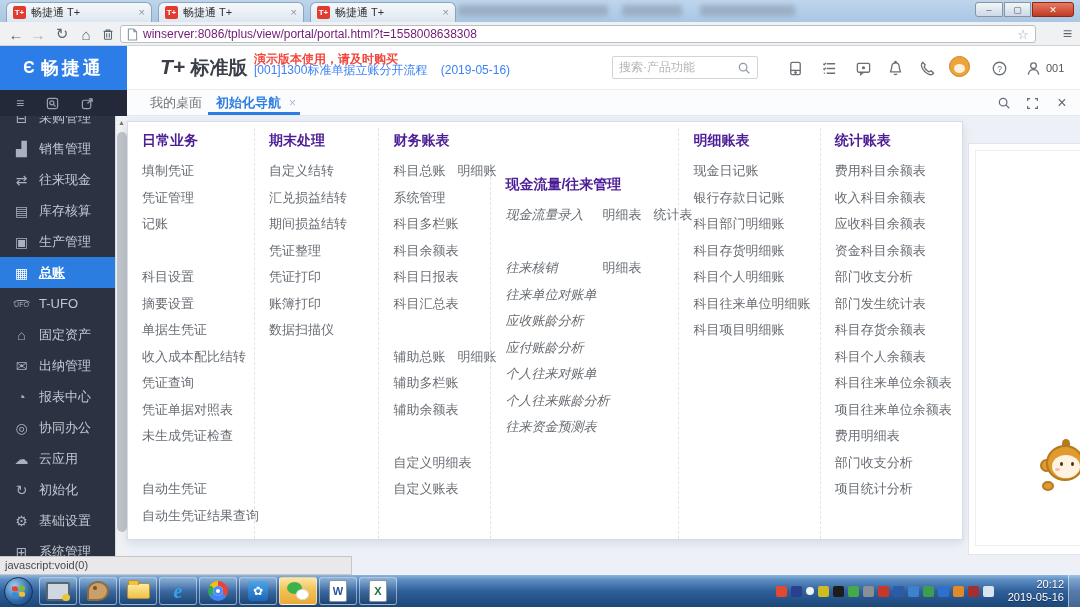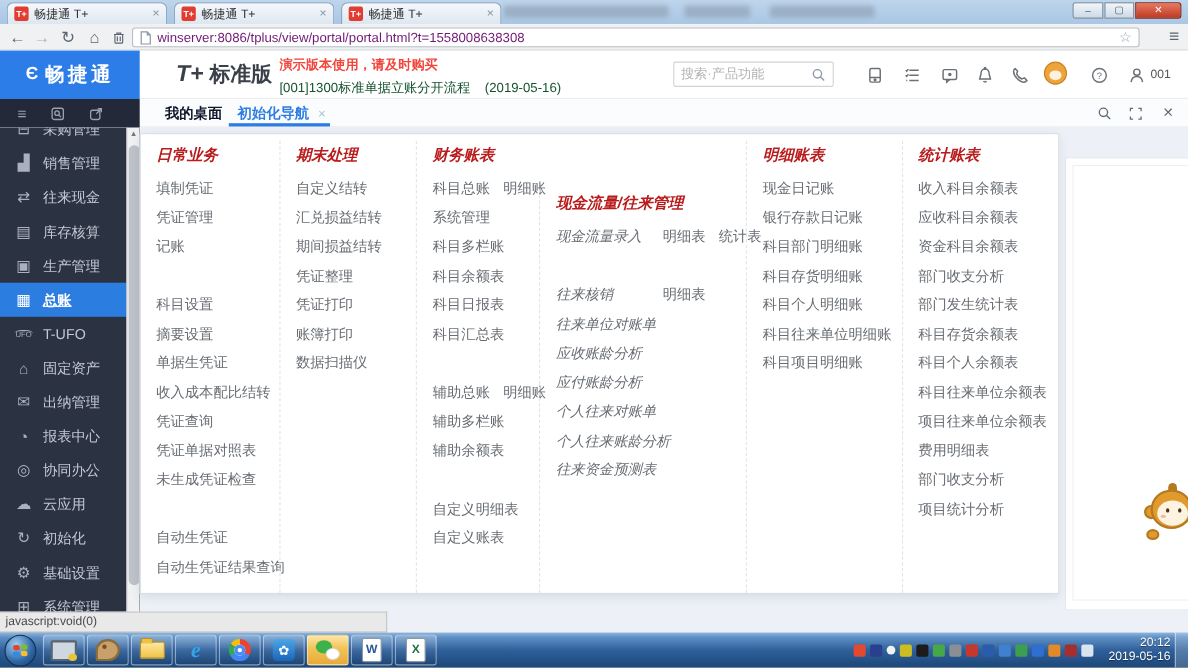--- a/index.html
+++ b/index.html
@@ -38,40 +38,40 @@
   
   .appheader{position:absolute;left:0;top:46px;width:1080px;height:44px;background:#fff;
              border-bottom:1px solid #ececec;box-sizing:border-box;}
   .logo{position:absolute;left:0;top:0;width:127px;height:44px;background:#2c7de8;color:#fff;
         display:flex;align-items:center;justify-content:center;gap:6px;font-size:18px;
         font-weight:bold;letter-spacing:3px;}
   .logo .mark{font-size:16px;letter-spacing:0;}
   .tplus{position:absolute;left:160px;top:9px;color:#3b4048;font-size:19px;font-weight:bold;}
   .tplus .tp{font-style:italic;font-size:21px;}
   .notice{position:absolute;left:254px;top:5px;color:#f2463c;font-size:12px;font-weight:bold;}
-  .account{position:absolute;left:254px;top:26px;color:#14532d;font-size:12px;}
+  .account{position:absolute;left:254px;top:16px;color:#3b82f6;font-size:12px;}
   .account .dt{margin-left:10px;}
   .hsearch{position:absolute;left:612px;top:10px;width:146px;height:23px;border:1px solid #d4d4d4;
            border-radius:2px;display:flex;align-items:center;padding:0 6px;box-sizing:border-box;}
   .hsearch .ph{font-size:12px;color:#b3b3b3;flex:1;}
   .hic{position:absolute;top:12px;width:22px;height:20px;display:flex;align-items:center;
        justify-content:center;color:#6b7077;}
   .hic svg{stroke:#6b7077;fill:none;stroke-width:1.4;}
   .ucode{position:absolute;left:1046px;top:16px;font-size:11px;color:#555;}
   .minimonkey{width:19px;height:19px;border-radius:50%;background:#eda43b;position:relative;border:1px solid #c98222;}
   .minimonkey:after{content:"";position:absolute;left:4px;top:7px;width:11px;height:9px;
                     border-radius:50%;background:#fdf1dd;}
   
   .wtabs{position:absolute;left:0;top:90px;width:1080px;height:26px;background:#fbfcfe;
          border-bottom:1px solid #e5e8ec;box-sizing:border-box;}
   .sidehead{position:absolute;left:0;top:0;width:127px;height:26px;background:#232938;
             display:flex;align-items:center;gap:22px;padding-left:16px;box-sizing:border-box;}
   .sidehead .shic{color:#9aa1ae;font-size:14px;line-height:1;}
   .sidehead svg{stroke:#9aa1ae;fill:none;stroke-width:1.3;}
-  .wtab{position:absolute;top:0;height:25px;display:flex;align-items:center;font-size:13px;color:#0f172a;font-weight:bold;}
+  .wtab{position:absolute;top:0;height:25px;display:flex;align-items:center;font-size:13px;color:#737373;}
   .wtab.active{color:#2d7de3;font-weight:bold;}
   .wtab-underline{position:absolute;left:208px;bottom:0;width:92px;height:3px;background:#2d7de3;}
   .wtab .wclose{margin-left:8px;color:#a9bdd6;font-weight:normal;font-size:12px;}
   .wtabs .ric{position:absolute;top:4px;width:20px;height:18px;display:flex;align-items:center;
               justify-content:center;color:#5f6b76;font-size:14px;}
   .wtabs .ric svg{stroke:#5f6b76;fill:none;stroke-width:1.4;}
   
   .workspace{position:absolute;left:0;top:116px;width:1080px;height:459px;background:#edf1f7;}
   .sidebar{position:absolute;left:0;top:0;width:127px;height:459px;background:#2b3242;overflow:hidden;}
   .side-items{position:absolute;left:0;top:-14px;width:115px;}
@@ -85,21 +85,21 @@
   .sscroll{position:absolute;right:0;top:0;width:12px;height:459px;background:#f0f1f2;
            border-left:1px solid #d9dadb;box-sizing:border-box;}
   .sscroll .arr{display:block;text-align:center;font-size:7px;color:#777;padding-top:3px;}
   .sscroll .thumb{position:absolute;left:1px;top:16px;width:10px;height:400px;background:#bfc3c9;border-radius:5px;}
   
   .megamenu{position:absolute;left:127px;top:5px;width:836px;height:419px;background:#fff;
             border:1px solid #d8dde3;box-shadow:0 3px 9px rgba(40,60,90,.12);box-sizing:border-box;
             display:flex;padding-top:6px;}
   .menu-col{box-sizing:border-box;padding-left:14px;}
   .menu-col + .menu-col{border-left:1px dashed #e4e4e4;}
-  .menu-col h3{margin:4px 0 8px 0;font-size:14px;color:#b91c1c;font-style:italic;}
+  .menu-col h3{margin:4px 0 8px 0;font-size:14px;color:#4c1d95;}
   .menu-row{height:26.5px;display:flex;align-items:center;}
   .lnk{font-size:13px;color:#686d73;cursor:pointer;white-space:nowrap;}
   .col-1{width:126px;} .col-2{width:125px;} .col-3{width:112px;}
   .col-4{width:188px;margin-top:44px;} .col-5{width:142px;} .col-6{width:143px;}
   .col-3 .menu-row .lnk:first-child{min-width:64px;}
   .col-4 .menu-row .lnk:first-child{min-width:97px;font-style:italic;}
   .col-4 .menu-row .lnk:nth-child(2){min-width:51px;}
   
   .rightpanel{position:absolute;left:968px;top:27px;width:118px;height:412px;background:#fff;
               border:1px solid #e2e6ea;box-sizing:border-box;}
@@ -554,20 +554,23 @@
           <div class="menu-row">
             <span class="lnk">科目往来单位明细账</span>
           </div>
           <div class="menu-row">
             <span class="lnk">科目项目明细账</span>
           </div>
         </section>
         <section class="menu-col col-6">
           <h3>统计账表</h3>
           <div class="menu-row">
+            <span class="lnk">费用科目余额表</span>
+          </div>
+          <div class="menu-row">
             <span class="lnk">收入科目余额表</span>
           </div>
           <div class="menu-row">
             <span class="lnk">应收科目余额表</span>
           </div>
           <div class="menu-row">
             <span class="lnk">资金科目余额表</span>
           </div>
           <div class="menu-row">
             <span class="lnk">部门收支分析</span>

